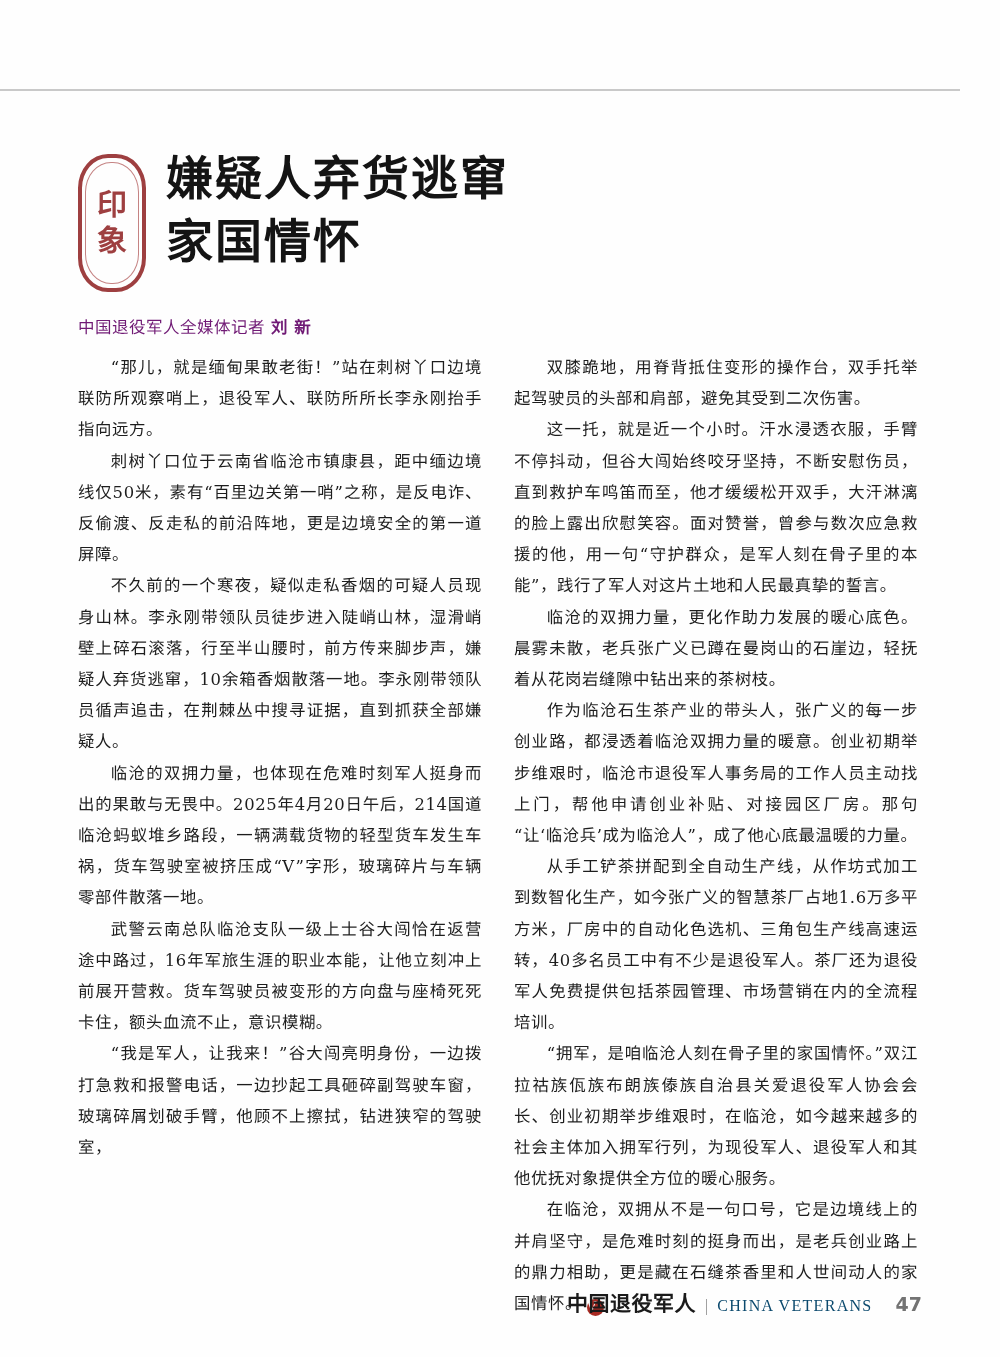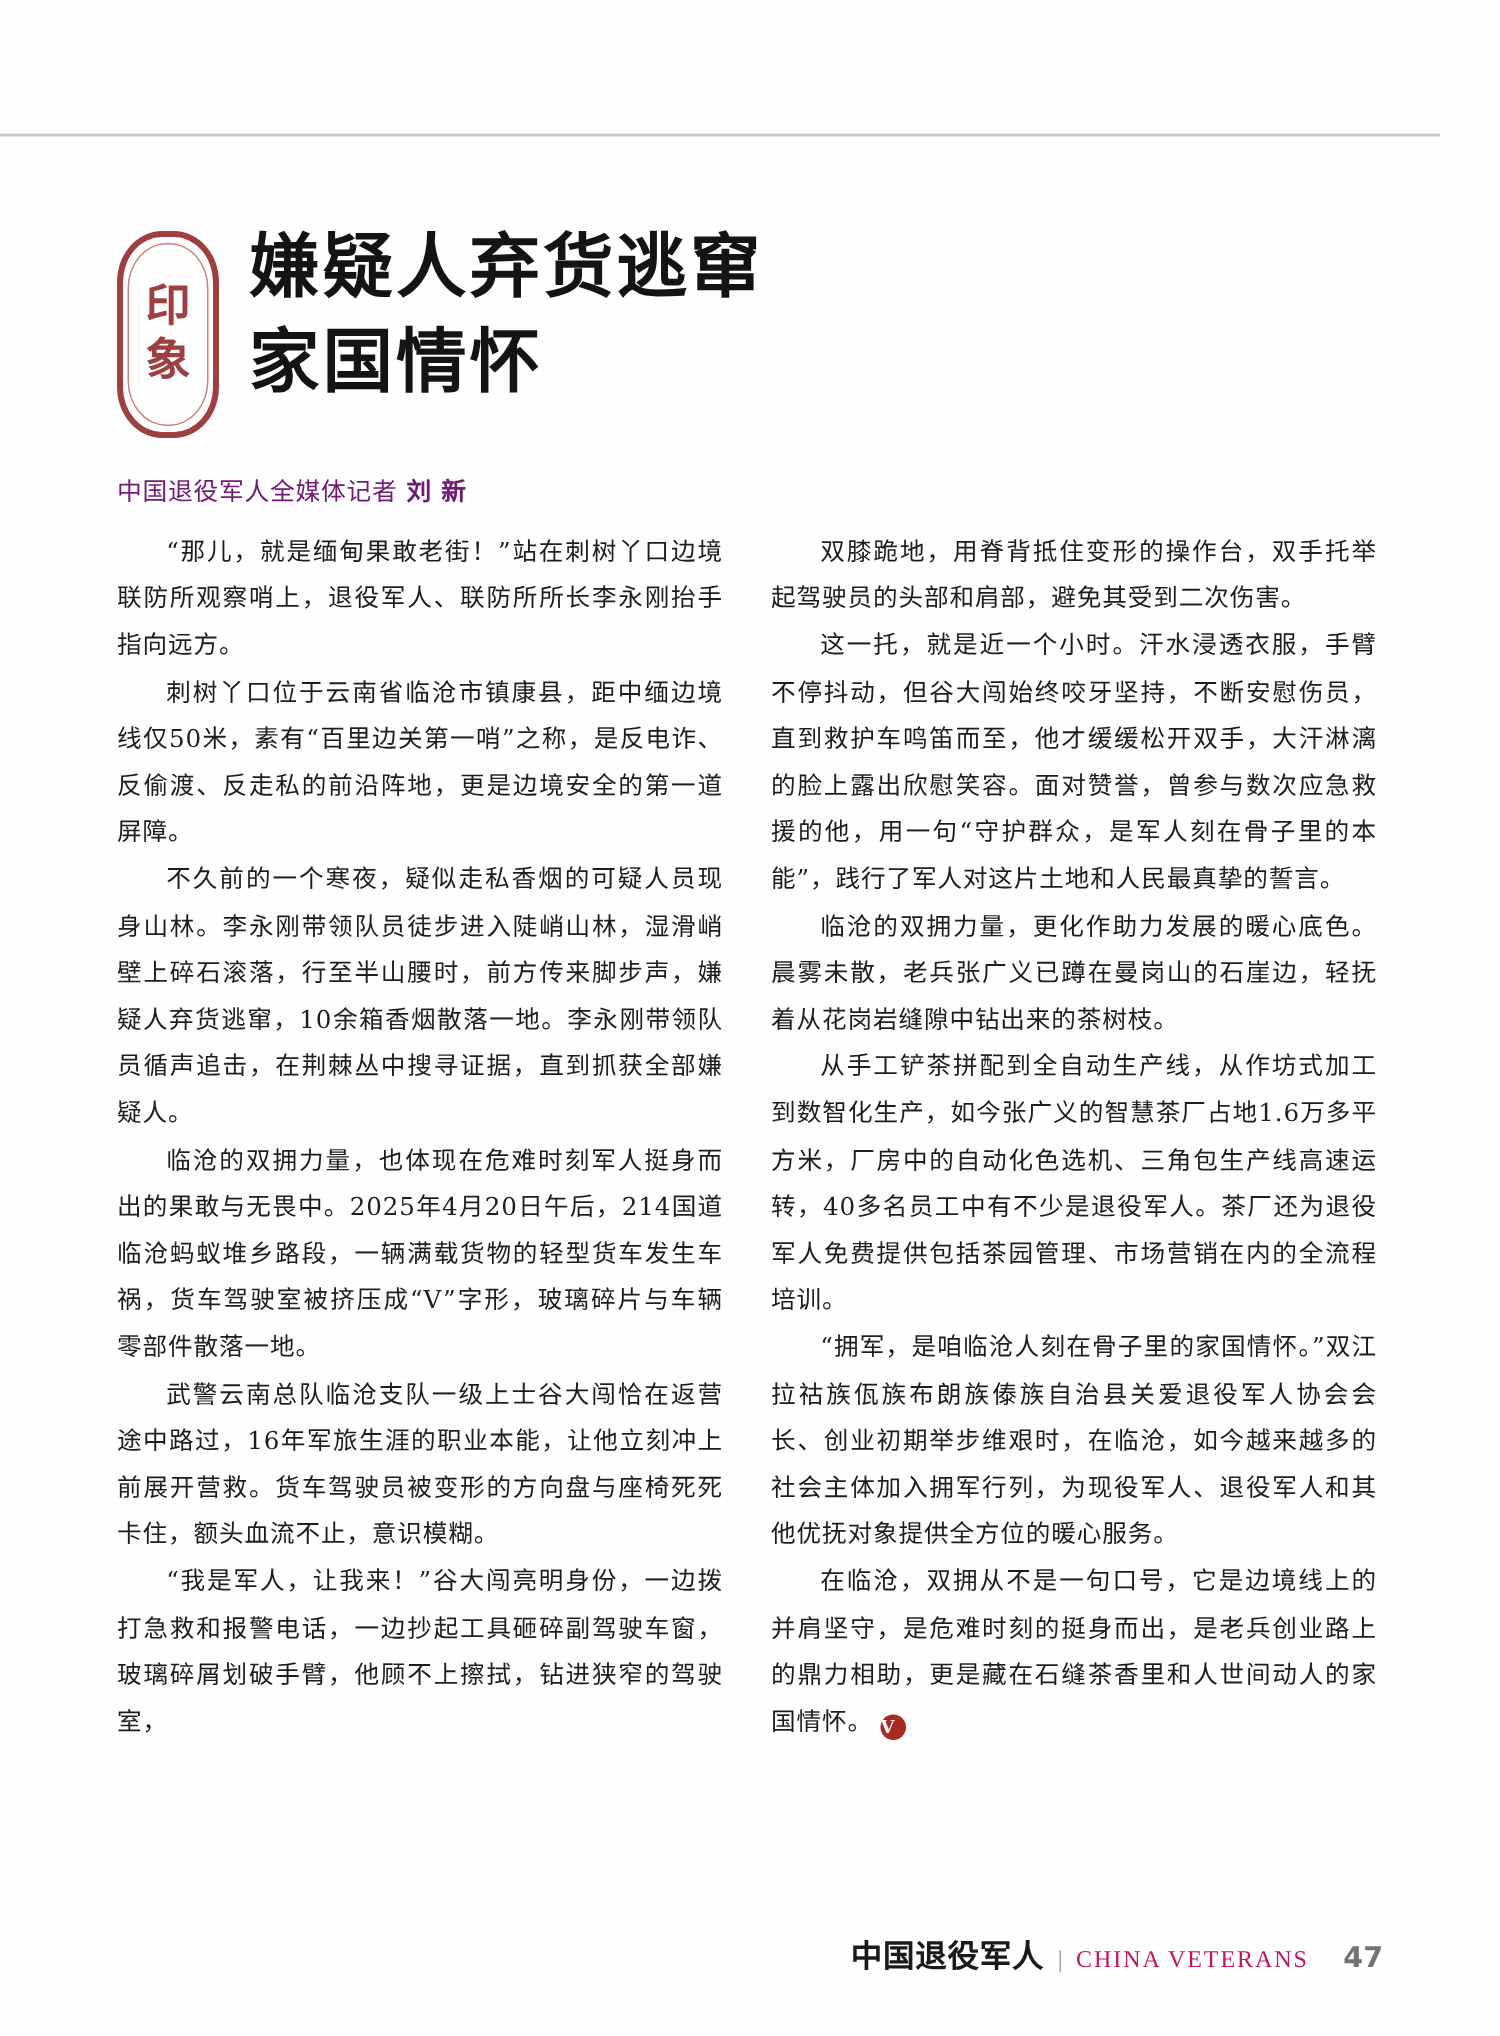--- a/index.html
+++ b/index.html
@@ -173,21 +173,21 @@
   }
   .footer-sep {
     font-family: "Liberation Serif", serif;
     font-size: 16px;
     color: #8c8c8c;
     font-weight: 300;
   }
   .footer-en {
     font-family: "Liberation Serif", "DejaVu Serif", serif;
     font-size: 16px;
-    color: #be185d;
+    color: #0c4a6e;
     letter-spacing: 1.3px;
   }
   .footer-page {
     font-family: "DejaVu Sans", "Liberation Sans", sans-serif;
     font-weight: 700;
     font-size: 19px;
     color: #737373;
     margin-left: 14px;
   }
 </style>
@@ -226,20 +226,21 @@
         <p>刺树丫口位于云南省临沧市镇康县，距中缅边境线仅50米，素有“百里边关第一哨”之称，是反电诈、反偷渡、反走私的前沿阵地，更是边境安全的第一道屏障。</p>
         <p>不久前的一个寒夜，疑似走私香烟的可疑人员现身山林。李永刚带领队员徒步进入陡峭山林，湿滑峭壁上碎石滚落，行至半山腰时，前方传来脚步声，嫌疑人弃货逃窜，10余箱香烟散落一地。李永刚带领队员循声追击，在荆棘丛中搜寻证据，直到抓获全部嫌疑人。</p>
         <p>临沧的双拥力量，也体现在危难时刻军人挺身而出的果敢与无畏中。2025年4月20日午后，214国道临沧蚂蚁堆乡路段，一辆满载货物的轻型货车发生车祸，货车驾驶室被挤压成“V”字形，玻璃碎片与车辆零部件散落一地。</p>
         <p>武警云南总队临沧支队一级上士谷大闯恰在返营途中路过，16年军旅生涯的职业本能，让他立刻冲上前展开营救。货车驾驶员被变形的方向盘与座椅死死卡住，额头血流不止，意识模糊。</p>
         <p>“我是军人，让我来！”谷大闯亮明身份，一边拨打急救和报警电话，一边抄起工具砸碎副驾驶车窗，玻璃碎屑划破手臂，他顾不上擦拭，钻进狭窄的驾驶室，</p>
       </div>
     <div class="col" id="col-right">
         <p>双膝跪地，用脊背抵住变形的操作台，双手托举起驾驶员的头部和肩部，避免其受到二次伤害。</p>
         <p>这一托，就是近一个小时。汗水浸透衣服，手臂不停抖动，但谷大闯始终咬牙坚持，不断安慰伤员，直到救护车鸣笛而至，他才缓缓松开双手，大汗淋漓的脸上露出欣慰笑容。面对赞誉，曾参与数次应急救援的他，用一句“守护群众，是军人刻在骨子里的本能”，践行了军人对这片土地和人民最真挚的誓言。</p>
         <p>临沧的双拥力量，更化作助力发展的暖心底色。晨雾未散，老兵张广义已蹲在曼岗山的石崖边，轻抚着从花岗岩缝隙中钻出来的茶树枝。</p>
+        <p>作为临沧石生茶产业的带头人，张广义的每一步创业路，都浸透着临沧双拥力量的暖意。创业初期举步维艰时，临沧市退役军人事务局的工作人员主动找上门，帮他申请创业补贴、对接园区厂房。那句“让‘临沧兵’成为临沧人”，成了他心底最温暖的力量。</p>
         <p>从手工铲茶拼配到全自动生产线，从作坊式加工到数智化生产，如今张广义的智慧茶厂占地1.6万多平方米，厂房中的自动化色选机、三角包生产线高速运转，40多名员工中有不少是退役军人。茶厂还为退役军人免费提供包括茶园管理、市场营销在内的全流程培训。</p>
         <p>“拥军，是咱临沧人刻在骨子里的家国情怀。”双江拉祜族佤族布朗族傣族自治县关爱退役军人协会会长、创业初期举步维艰时，在临沧，如今越来越多的社会主体加入拥军行列，为现役军人、退役军人和其他优抚对象提供全方位的暖心服务。</p>
         <p>在临沧，双拥从不是一句口号，它是边境线上的并肩坚守，是危难时刻的挺身而出，是老兵创业路上的鼎力相助，更是藏在石缝茶香里和人世间动人的家国情怀。<span class="endmark">V</span></p>
       </div>
   </div>
 
   <div class="footer">
     <span class="footer-cn">中国退役军人</span>
     <span class="footer-sep">|</span>
     <span class="footer-en">CHINA VETERANS</span>

